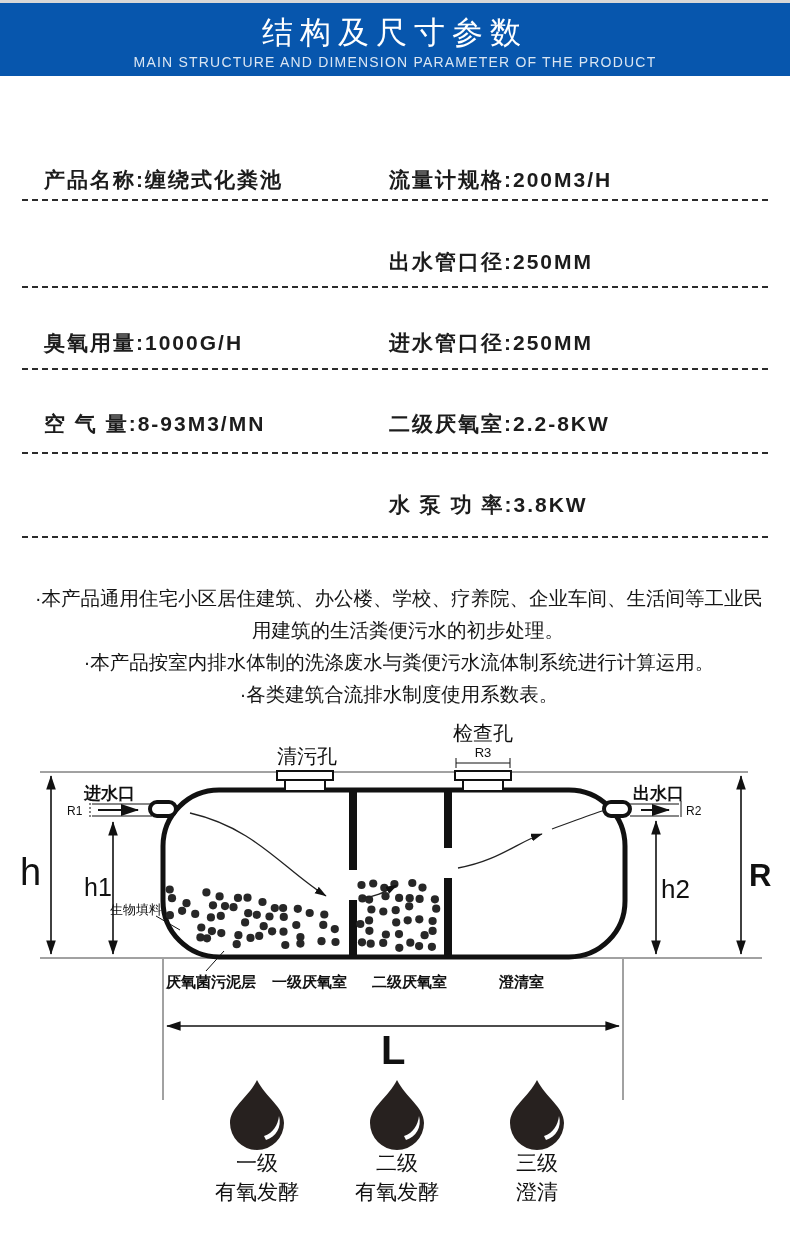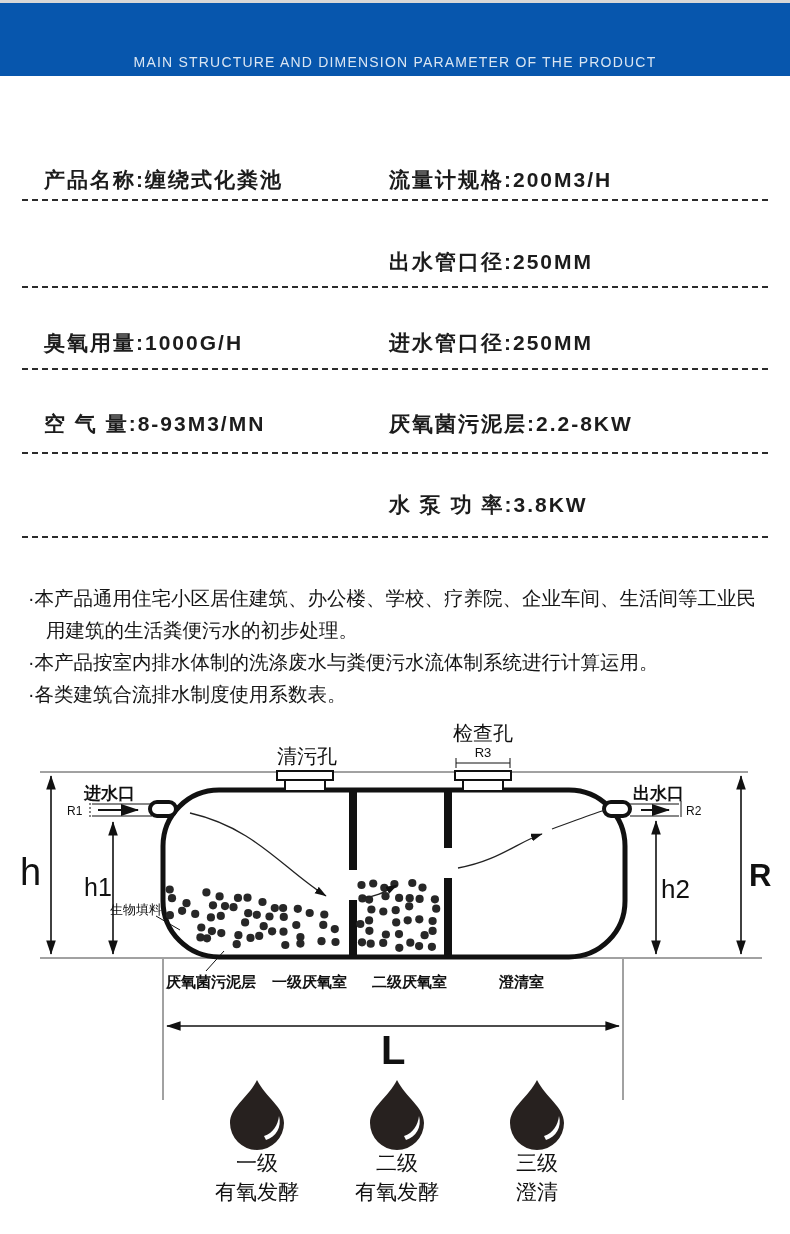--- a/index.html
+++ b/index.html
@@ -13,33 +13,34 @@
   #header .subtitle{position:absolute;left:0;top:51px;width:100%;text-align:center;
     color:rgba(255,255,255,.85);font-size:14px;letter-spacing:1.2px;}
   
   .specrow{position:absolute;left:0;width:790px;height:26px;font-size:21px;font-weight:700;
     letter-spacing:2px;color:#1c1c1c;white-space:nowrap;margin-left:6px;}
   .specrow .lcell{position:absolute;left:38px;top:0;}
   .specrow .rcell{position:absolute;left:383px;top:0;}
   .dashline{position:absolute;left:22px;width:746px;height:0;border-top:2px dashed #2b2b2b;}
   
   #notes{position:absolute;left:28px;top:582px;width:742px;font-size:19.5px;line-height:32px;color:#151515;}
-  #notes p{margin:0;padding-left:18px;text-indent:-18px;}
+  #notes p{margin:0;padding-left:18px;text-indent:-18px;text-align:center;}
   
   #diagram{position:absolute;left:0;top:700px;}
   svg text{font-family:"Liberation Sans",sans-serif;fill:#111;}
 </style>
 </head>
 <body>
 
 <div id="page">
 
   <div id="topstrip"></div>
 
   <div id="header">
+    <div class="title">结构及尺寸参数</div>
     <div class="subtitle">MAIN STRUCTURE AND DIMENSION PARAMETER OF THE PRODUCT</div>
   </div>
 
   <div class="specrow" style="top:166px">
     <span class="lcell">产品名称:缠绕式化粪池</span>
     <span class="rcell">流量计规格:200M3/H</span>
   </div>
   <div class="dashline" style="top:199px"></div>
 
   <div class="specrow" style="top:248px">
@@ -48,21 +49,21 @@
   <div class="dashline" style="top:286px"></div>
 
   <div class="specrow" style="top:329px">
     <span class="lcell">臭氧用量:1000G/H</span>
     <span class="rcell">进水管口径:250MM</span>
   </div>
   <div class="dashline" style="top:368px"></div>
 
   <div class="specrow" style="top:410px">
     <span class="lcell">空 气 量:8-93M3/MN</span>
-    <span class="rcell">厌氧菌污泥层:2.2-8KW</span>
+    <span class="rcell">二级厌氧室:2.2-8KW</span>
   </div>
   <div class="dashline" style="top:452px"></div>
 
   <div class="specrow" style="top:491px">
     <span class="rcell">水 泵 功 率:3.8KW</span>
   </div>
   <div class="dashline" style="top:536px"></div>
 
   <div id="notes">
     <p>·本产品通用住宅小区居住建筑、办公楼、学校、疗养院、企业车间、生活间等工业民用建筑的生活粪便污水的初步处理。</p>

